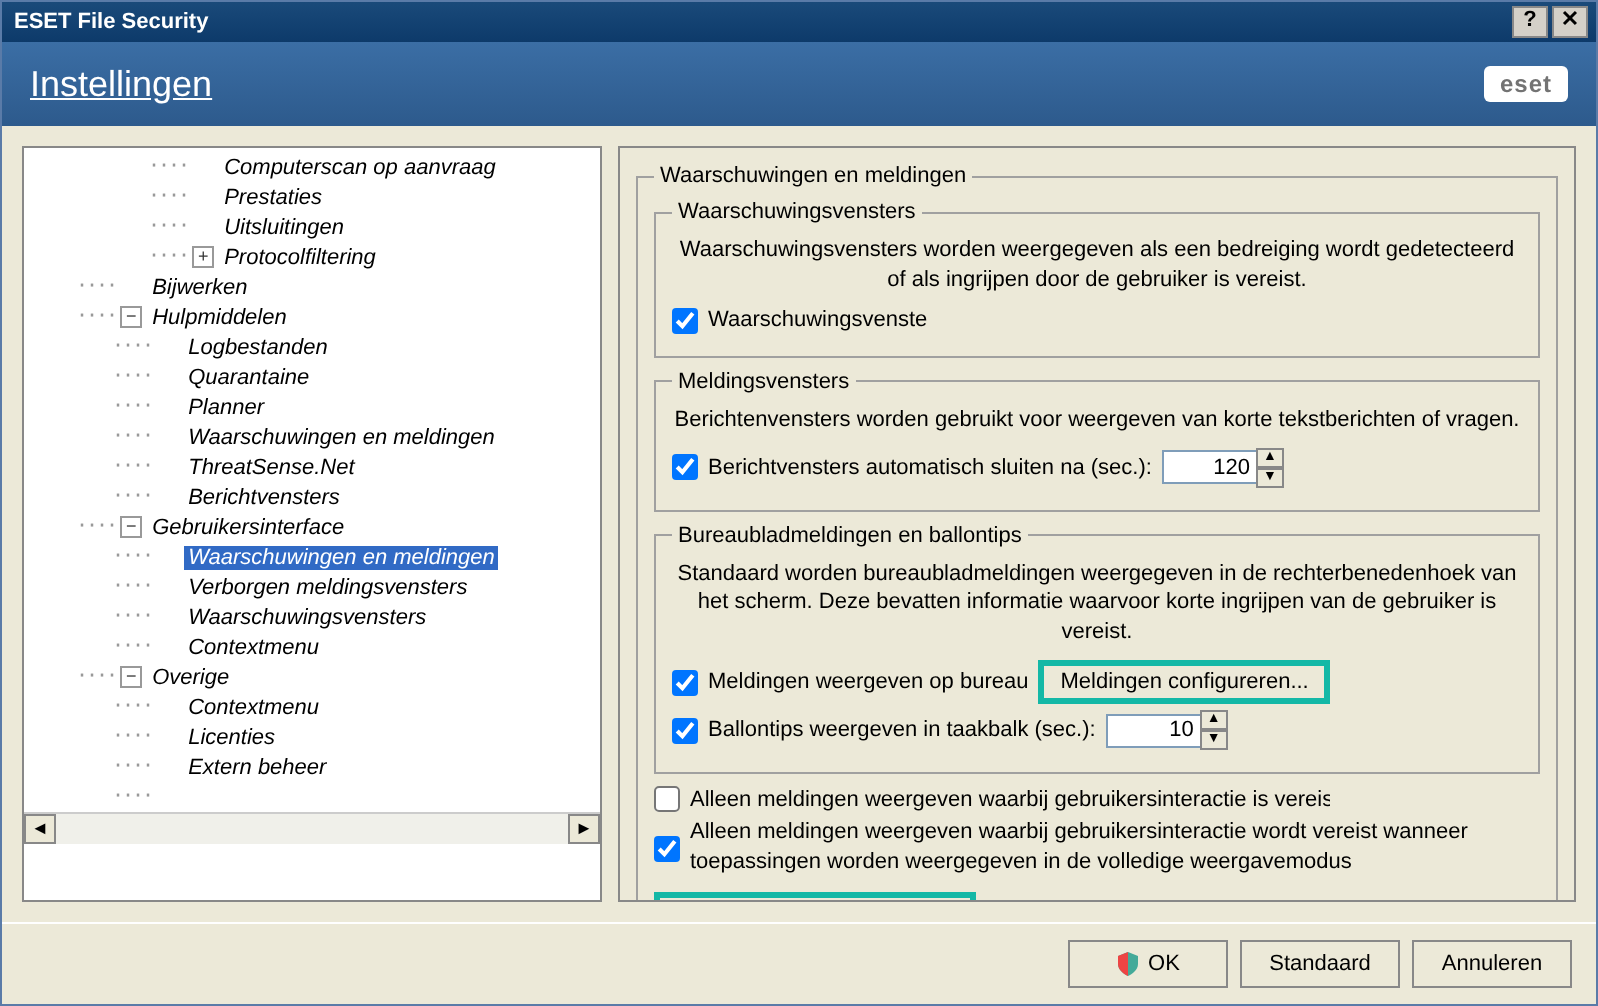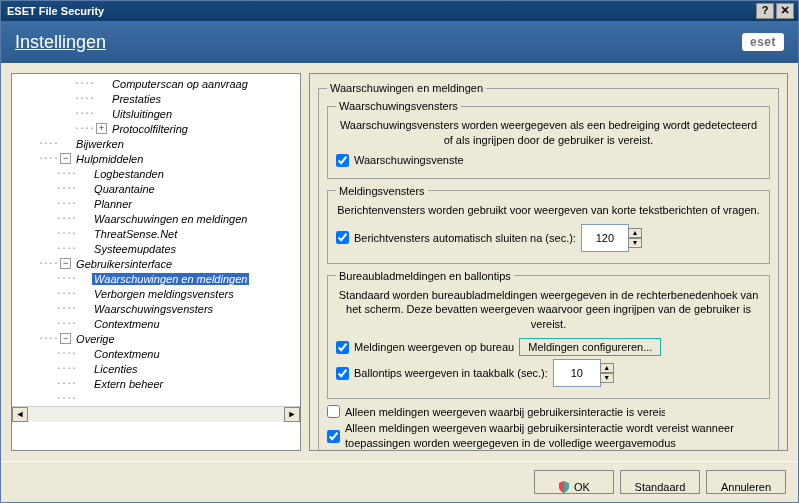--- a/index.html
+++ b/index.html
@@ -19,27 +19,27 @@
 .tree .noexp { width: 11px; margin-right: 3px; flex-shrink: 0; }
 .tree .label { padding: 0 2px; font-style: italic; }
 .tree .selected { background: #316ac5; color: #fff; }
 .tree .dashes { color: #999; margin-right: 2px; flex-shrink: 0; letter-spacing: -1px; font-family: monospace; font-size: 10px; }
 .form-pane { flex: 1; border: 1px solid #888; background: #ece9d8; padding: 8px; overflow: auto; }
 fieldset { border: 1px solid #a0a0a0; margin-bottom: 6px; padding: 6px 8px 8px 8px; }
 legend { padding: 0 3px; font-size: 11px; }
 .desc { margin-bottom: 6px; line-height: 1.35; text-align: center; }
 .chk-row { display: flex; align-items: center; gap: 5px; margin: 3px 0; }
 .chk-row input[type=checkbox] { margin: 0; }
-.num-input { width: 48px; height: 28px; border: 1px solid #7f9db9; background: #fff; text-align: center; padding: 1px 3px; font-size: 11px; }
+.num-input { width: 48px; height: 17px; border: 1px solid #7f9db9; background: #fff; text-align: right; padding: 1px 3px; font-size: 11px; }
 .spinner { display: inline-flex; align-items: center; }
 .spin-btns { display: flex; flex-direction: column; margin-left: -1px; }
 .spin-btns span { width: 14px; height: 10px; border: 1px solid #888; background: #ece9d8; font-size: 7px; text-align: center; line-height: 7px; cursor: pointer; }
-.btn-small { border: 1px solid #14b8a6; background: #ece9d8; padding: 2px 8px; font-size: 11px; cursor: pointer; }
+.btn-small { border: 3px solid #14b8a6; background: #ece9d8; padding: 2px 8px; font-size: 11px; cursor: pointer; }
 .footer { background: #ece9d8; border-top: 1px solid #fff; padding: 8px 12px; display: flex; justify-content: flex-end; gap: 6px; }
-.footer button { min-width: 80px; height: 24px; border: 1px solid #888; background: #ece9d8; cursor: pointer; font-size: 11px; display: inline-flex; align-items: flex-end; justify-content: center; gap: 4px; }
+.footer button { min-width: 80px; height: 24px; border: 1px solid #888; background: #ece9d8; cursor: pointer; font-size: 11px; display: inline-flex; align-items: center; justify-content: center; gap: 4px; }
 .shield { width: 12px; height: 12px; }
 .inner-fieldset { margin-bottom: 6px; }
 .scrollbar-bottom { height: 16px; background: #ece9d8; border-top: 1px solid #ccc; display: flex; }
 .sb-arrow { width: 16px; border: 1px solid #888; background: #ece9d8; text-align: center; font-size: 9px; line-height: 13px; }
 .sb-track { flex: 1; background: #f0f0ea; }
 </style>
 </head>
 <body>
 
 <div class="window">
@@ -131,21 +131,21 @@
             <div class="row" style="padding-left: 44px;">
               <span class="dashes">····</span>
               <span class="noexp"></span>
               <span class="label">ThreatSense.Net</span>
             </div>
           </li>
           <li>
             <div class="row" style="padding-left: 44px;">
               <span class="dashes">····</span>
               <span class="noexp"></span>
-              <span class="label">Systeemupdates</span>
+              <span class="label">Berichtvensters</span>
             </div>
           </li>
           <li>
             <div class="row" style="padding-left: 26px;">
               <span class="dashes">····</span>
               <span class="exp">−</span>
               <span class="label">Gebruikersinterface</span>
             </div>
           </li>
           <li>
@@ -242,21 +242,21 @@
               <span class="spin-btns">
                 <span>▲</span>
                 <span>▼</span>
               </span>
             </span>
           </div>
         </fieldset>
 
         <fieldset class="inner-fieldset">
           <legend>Bureaubladmeldingen en ballontips</legend>
-          <div class="desc">Standaard worden bureaubladmeldingen weergegeven in de rechterbenedenhoek van het scherm. Deze bevatten weergeven waarvoor geen ingrijpen van de gebruiker is vereist.</div>
+          <div class="desc">Standaard worden bureaubladmeldingen weergegeven in de rechterbenedenhoek van het scherm. Deze bevatten informatie waarvoor korte ingrijpen van de gebruiker is vereist.</div>
           <div class="chk-row">
             <input type="checkbox" checked="" style="">
             <span>Meldingen weergeven op bureau</span>
             <button class="btn-small">Meldingen configureren...</button>
           </div>
           <div class="chk-row">
             <input type="checkbox" checked="" style="">
             <span>Ballontips weergeven in taakbalk (sec.):</span>
             <span class="spinner">
               <input class="num-input" value="10" style="">

